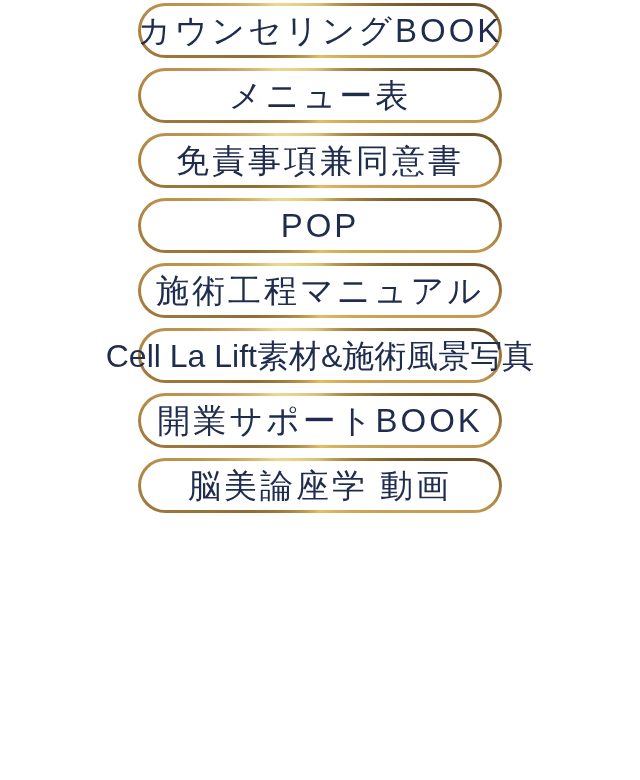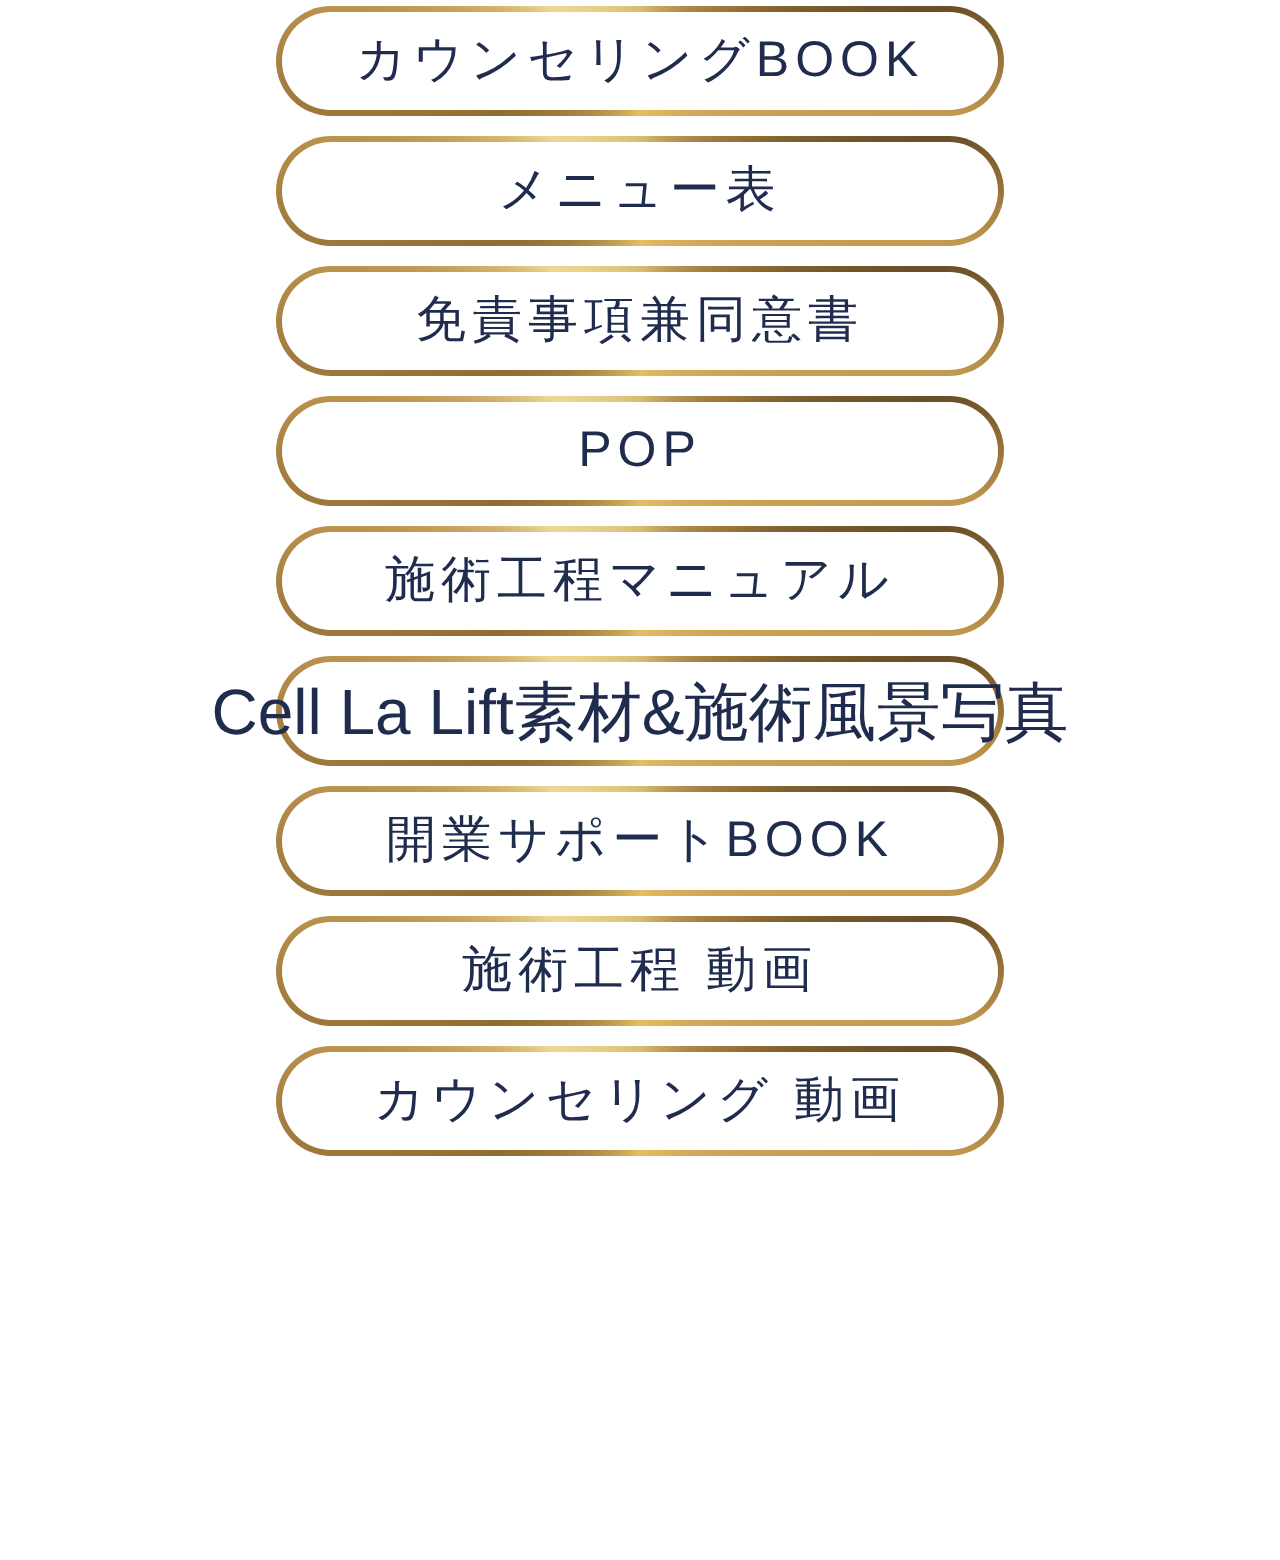--- a/index.html
+++ b/index.html
@@ -46,21 +46,21 @@
   .pill-inner {
     width: 100%;
     height: 100%;
     border-radius: 25px;
     background: #ffffff;
     display: flex;
     align-items: center;
     justify-content: center;
   }
   .pill-label {
-    font-size: 25px;
+    font-size: 33px;
     font-weight: 500;
     letter-spacing: 3px;
     color: #1f2c4e;
     white-space: nowrap;
     line-height: 1;
   }
   .pill.small .pill-label {
     font-size: 32px;
     letter-spacing: 0px;
   }
@@ -110,23 +110,18 @@
 
   <div class="pill">
     <div class="pill-inner">
       <span class="pill-label">開業サポートBOOK</span>
     </div>
   </div>
 
 
   <div class="pill">
     <div class="pill-inner">
-      <span class="pill-label">施術工程 動画</span>
+      <span class="pill-label">脳美論座学 動画</span>
     </div>
   </div>
 
-  <div class="pill">
-    <div class="pill-inner">
-      <span class="pill-label">カウンセリング 動画</span>
-    </div>
-  </div>
 
 </div>
 
 </body></html>

